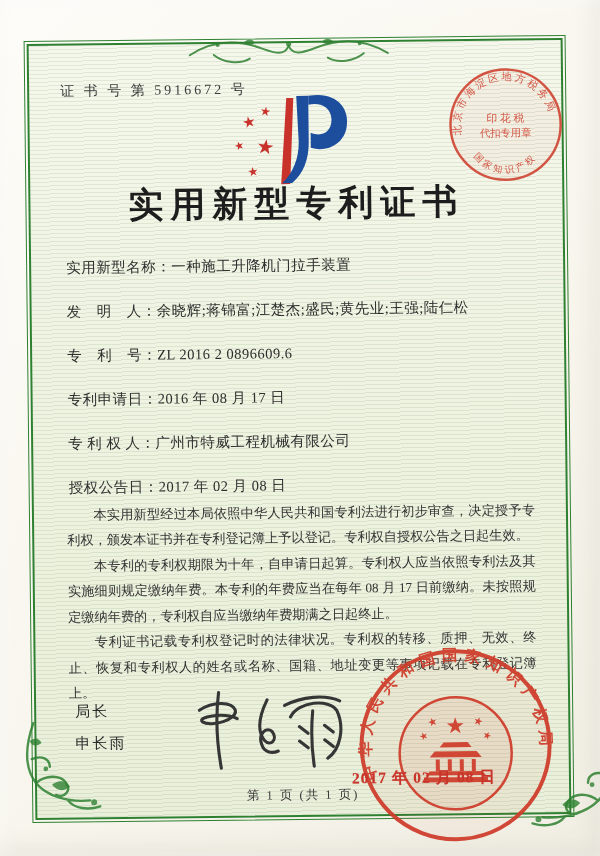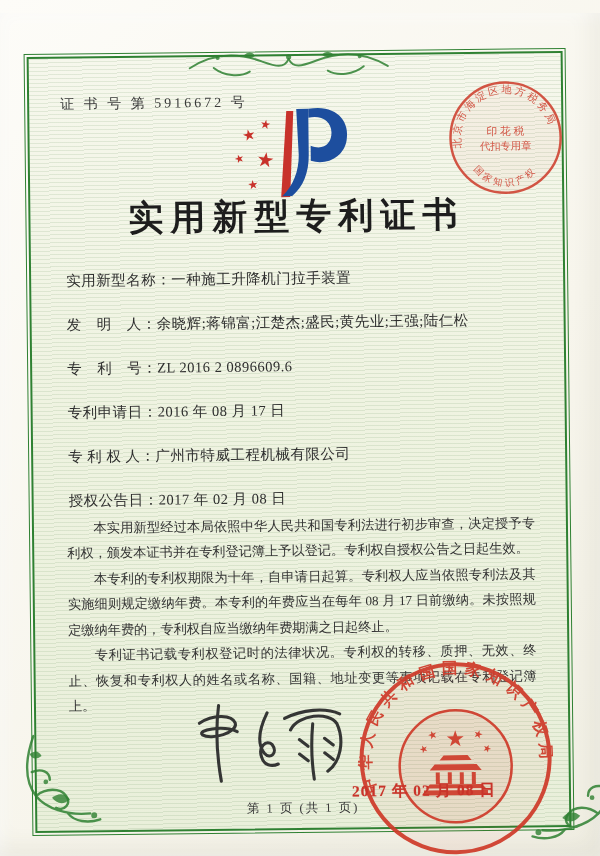--- a/index.html
+++ b/index.html
@@ -1,21 +1,21 @@
 <!DOCTYPE html>
 <html><head>
 <meta charset="utf-8">
 <style>
   html,body{margin:0;padding:0;}
   body{
     width:600px;height:856px;position:relative;overflow:hidden;
     background:linear-gradient(135deg,#fdfcf8 0%,#f7f5ec 60%,#f1efe4 100%);
     font-family:"Liberation Serif","DejaVu Serif",serif;color:#2b2b2b;
   }
-  .sheet{position:absolute;inset:0;box-shadow:inset -8px -10px 22px rgba(80,80,60,.07), inset 4px 4px 14px rgba(255,255,255,.6);margin-top:13px;}
+  .sheet{position:absolute;inset:0;box-shadow:inset -8px -10px 22px rgba(80,80,60,.07), inset 4px 4px 14px rgba(255,255,255,.6);}
   .cert{position:absolute;left:28px;top:38px;width:542px;height:782px;transform:rotate(-0.65deg);transform-origin:50% 50%;}
   .frame-outer{position:absolute;inset:0;border:1.5px solid #2f8132;}
   .frame-inner{
     position:absolute;inset:3px;border:2.5px solid #2f8132;
     background:
       repeating-linear-gradient(179deg, rgba(110,152,100,.16) 0 1px, rgba(110,152,100,0) 1px 4px),
       linear-gradient(180deg,#f6f7ec 0%,#eff3e1 45%,#e9efda 100%);
   }
   .cert-no{position:absolute;left:36px;top:42px;font-size:14px;letter-spacing:3px;color:#3a3a3a;}
   .logo{position:absolute;left:205px;top:50px;width:135px;height:105px;}
@@ -143,20 +143,24 @@
         <span class="field-label">授权公告日：</span><span class="field-value">2017 年 02 月 08 日</span>
       </div>
     </div>
 
     <div class="paragraphs">
       <p>本实用新型经过本局依照中华人民共和国专利法进行初步审查，决定授予专利权，颁发本证书并在专利登记簿上予以登记。专利权自授权公告之日起生效。</p>
       <p>本专利的专利权期限为十年，自申请日起算。专利权人应当依照专利法及其实施细则规定缴纳年费。本专利的年费应当在每年 08 月 17 日前缴纳。未按照规定缴纳年费的，专利权自应当缴纳年费期满之日起终止。</p>
       <p>专利证书记载专利权登记时的法律状况。专利权的转移、质押、无效、终止、恢复和专利权人的姓名或名称、国籍、地址变更等事项记载在专利登记簿上。</p>
     </div>
 
+    <div class="signer">
+      <div>局长</div>
+      <div>申长雨</div>
+    </div>
 
     <svg class="signature" viewBox="0 0 175 95">
       <g stroke="#1d1d1f" stroke-width="3.2" fill="none" stroke-linecap="round" stroke-linejoin="round" opacity=".88">
         <path d="M38,10 C35,32 35,58 40,88"></path>
         <path d="M18,28 C33,18 52,20 55,28 C58,38 30,46 21,40 C15,35 42,30 57,37"></path>
         <path d="M88,18 C80,34 77,50 85,60 C91,67 99,59 93,51 C87,45 78,53 82,64 C84,72 92,74 99,71"></path>
         <path d="M106,24 C124,15 148,13 163,20"></path>
         <path d="M112,36 C120,20 152,17 160,30 C168,48 163,70 150,79"></path>
         <path d="M135,30 C133,50 133,66 136,87"></path>
         <path d="M121,46 l9,7"></path>

